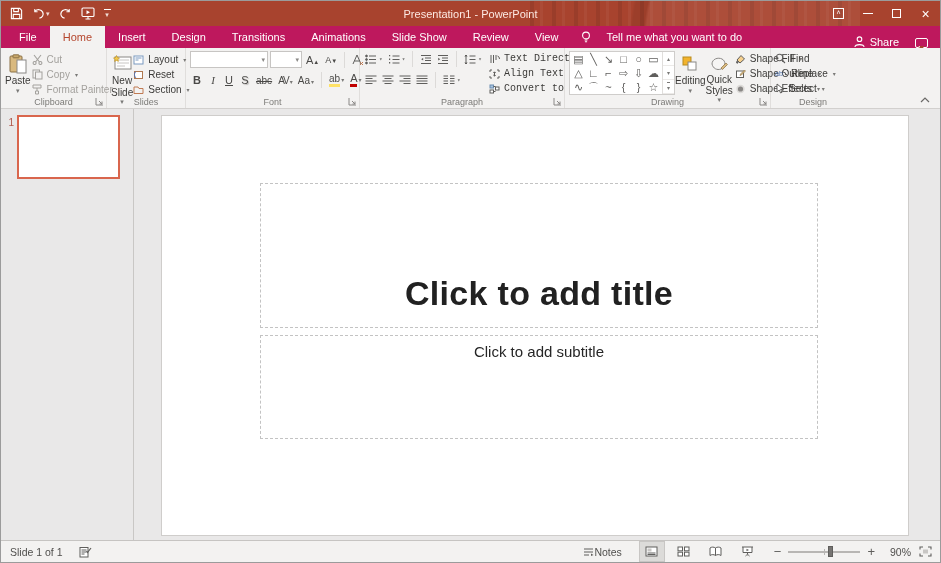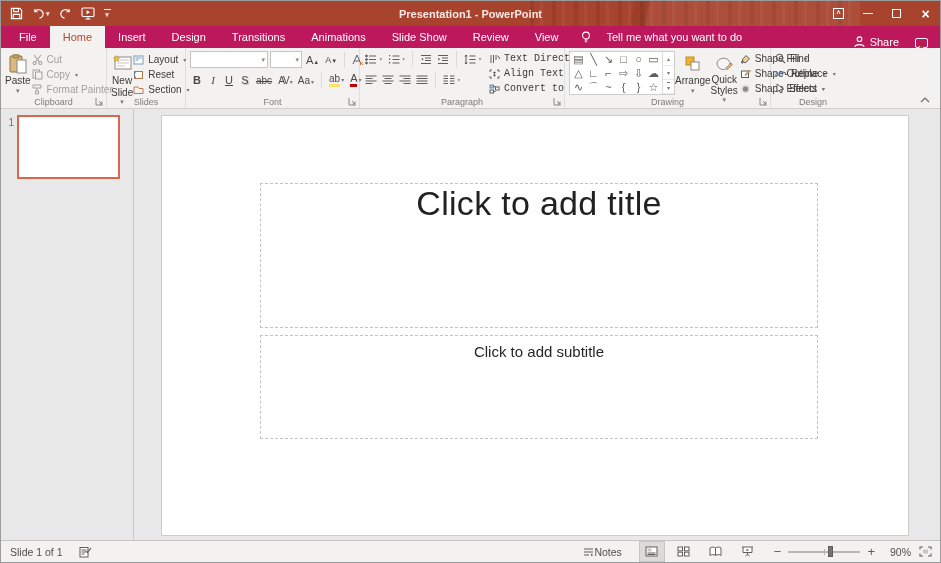--- a/index.html
+++ b/index.html
@@ -1,21 +1,21 @@
 <!DOCTYPE html>
 <html><head>
 <meta charset="utf-8">
 <style>
   * { margin:0; padding:0; box-sizing:border-box; }
   html,body { width:941px; height:563px; overflow:hidden; }
   body { font-family:"Liberation Sans", sans-serif; font-size:11px; background:#fff; color:#3c3b39; }
   .window { position:relative; width:941px; height:563px; border:1px solid #9b9b9b; background:#f3f2f1; }
 
   
-  .titlebar { position:absolute; top:0; left:0; right:0; height:25px; background:#a8432e; color:#fff; display:flex; align-items:center;font-weight:bold; }
+  .titlebar { position:absolute; top:0; left:0; right:0; height:25px; background:#a8432e; color:#fff; display:flex; align-items:center; }
   .deco { position:absolute; right:80px; top:0; width:330px; height:25px; pointer-events:none; opacity:.6;
     background:
       radial-gradient(circle at 85% 160%, rgba(255,255,255,0.10) 58%, rgba(0,0,0,0.12) 59%, rgba(0,0,0,0.12) 63%, transparent 64%),
       repeating-linear-gradient(90deg, rgba(0,0,0,0.14) 0 4px, transparent 4px 10px, rgba(255,255,255,0.07) 10px 13px, transparent 13px 22px); }
   .qat { display:flex; align-items:center; gap:9px; margin-left:9px; z-index:2; }
   .qat .qbtn { display:flex; align-items:center; gap:1px; cursor:default; }
   .caret { font-size:7px; line-height:1; color:#f0ddd7; }
   .title-text { position:absolute; left:0; right:0; text-align:center; font-size:11px; color:#fde9e3; pointer-events:none; }
   .win-controls { margin-left:auto; display:flex; z-index:2; }
   .win-controls .wbtn { width:29px; height:25px; display:flex; align-items:center; justify-content:center; }
@@ -87,21 +87,21 @@
 
   
   .content { position:absolute; top:108px; left:0; right:0; bottom:22px; display:flex; background:#e9e8e8; }
   .thumb-panel { width:133px; background:#e9e8e8; border-right:1px solid #c9c7c5; position:relative; }
   .thumb-wrap { position:absolute; top:6px; left:4px; display:flex; gap:3px; }
   .thumb-num { font-size:10px; color:#b0584a; padding-top:2px; width:9px; text-align:right; }
   .slide-thumb { width:103px; height:64px; background:#fff; border:2px solid #d9664d; cursor:default; }
   .canvas { flex:1; position:relative; }
   .slide { position:absolute; left:27px; top:6px; width:748px; height:421px; background:#fff; border:1px solid #cfcdcb; }
   .ph { position:absolute; border:1px dashed #c3c3c3; display:flex; justify-content:center; cursor:text; }
-  .ph-title { left:98px; top:67px; width:558px; height:145px; align-items:flex-start; padding-bottom:14px; font-size:34px; font-weight:400; color:#212121; letter-spacing:.3px; }
+  .ph-title { left:98px; top:67px; width:558px; height:145px; align-items:flex-end; padding-bottom:14px; font-size:34px; font-weight:700; color:#212121; letter-spacing:.3px; }
   .ph-subtitle { left:98px; top:219px; width:558px; height:104px; align-items:flex-start; padding-top:7px; font-size:15px; color:#262626; }
 
   
   .statusbar { position:absolute; left:0; right:0; bottom:0; height:22px; background:#f3f2f1; border-top:1px solid #c6c4c2; display:flex; align-items:center; font-size:10.5px; color:#504f4d; }
   .sb-left { display:flex; align-items:center; gap:16px; margin-left:9px; }
   .sb-right { margin-left:auto; display:flex; align-items:center; margin-right:6px; }
   .notes-btn { display:flex; align-items:center; margin-right:18px; cursor:default; }
   .views { display:flex; align-items:center; gap:8px; margin-right:14px; }
   .vbtn { width:24px; height:19px; display:flex; align-items:center; justify-content:center; cursor:default; }
   .vbtn.active { background:#dcdbd9; outline:1px solid #c8c6c4; }
@@ -533,21 +533,21 @@
             </span>
         </div>
       </div>
       <div class="bigbtn" style="width:42px;">
         <span class="bicon">
           <svg width="18" height="18" viewBox="0 0 18 18">
               <rect x="2" y="2" width="8" height="8" fill="#f2b32c" stroke="#b98b1f"></rect>
               <rect x="7" y="7" width="8" height="8" fill="#fff" stroke="#8a8886"></rect>
             </svg>
         </span>
-        <span>Arrange</span>
+        <span>Editing</span>
         <span class="caret" style="color:#7a7977">▾</span>
       </div>
       <div class="bigbtn" style="width:38px;">
         <span class="bicon">
           <svg width="20" height="18" viewBox="0 0 20 18" fill="none">
               <path d="M3 9 C3 4 9 2 13 4 C17 6 17 12 12 14 C8 15.5 4 13.5 3 9 Z" fill="#f6f5f4" stroke="#8a8886"></path>
               <path d="M12 13 L17 8 L18.5 9.5 L13.5 14.5 Z" fill="#d9b97f" stroke="#8a7045" stroke-width=".7"></path>
             </svg>
         </span>
         <span style="line-height:1.05;">Quick Styles</span>

